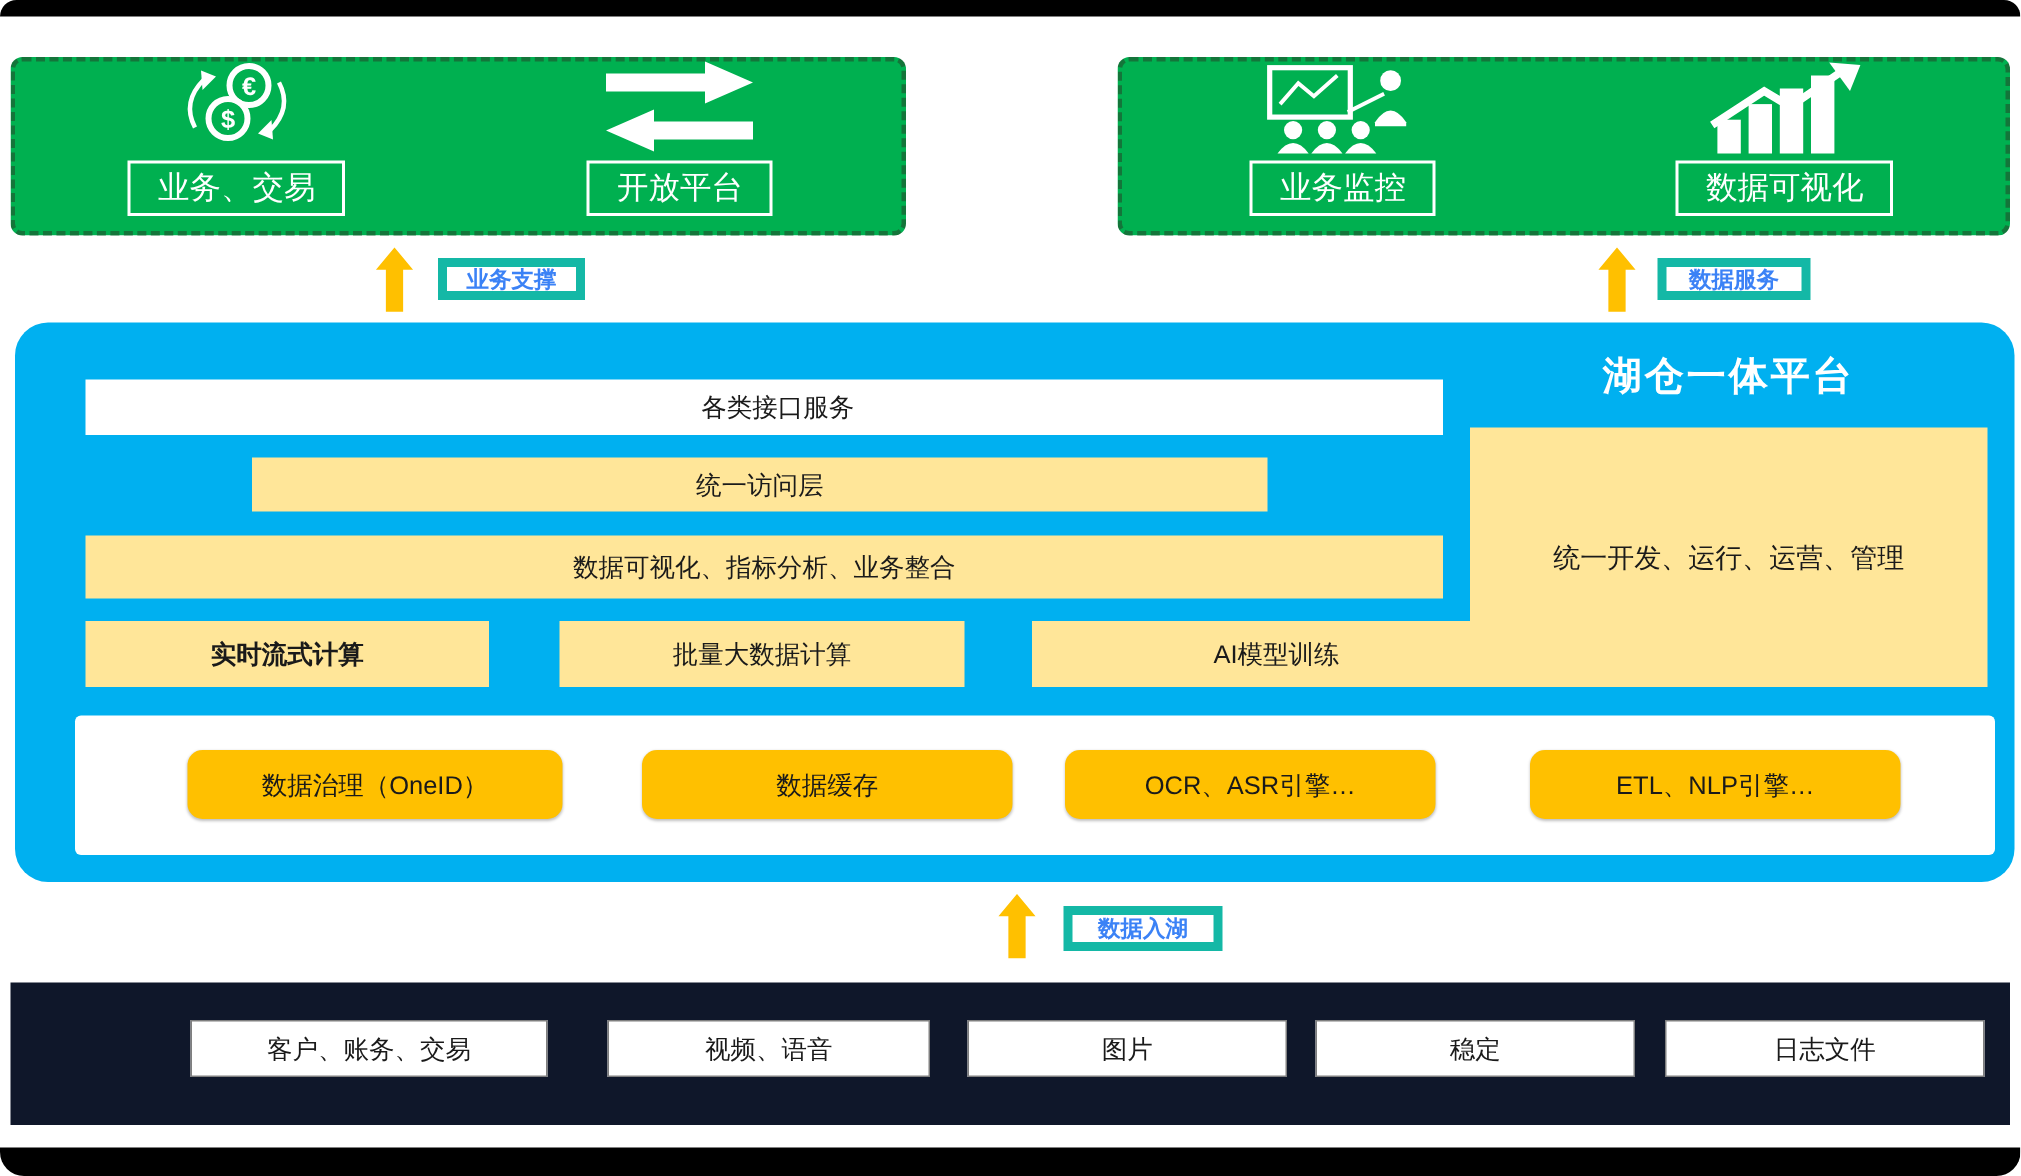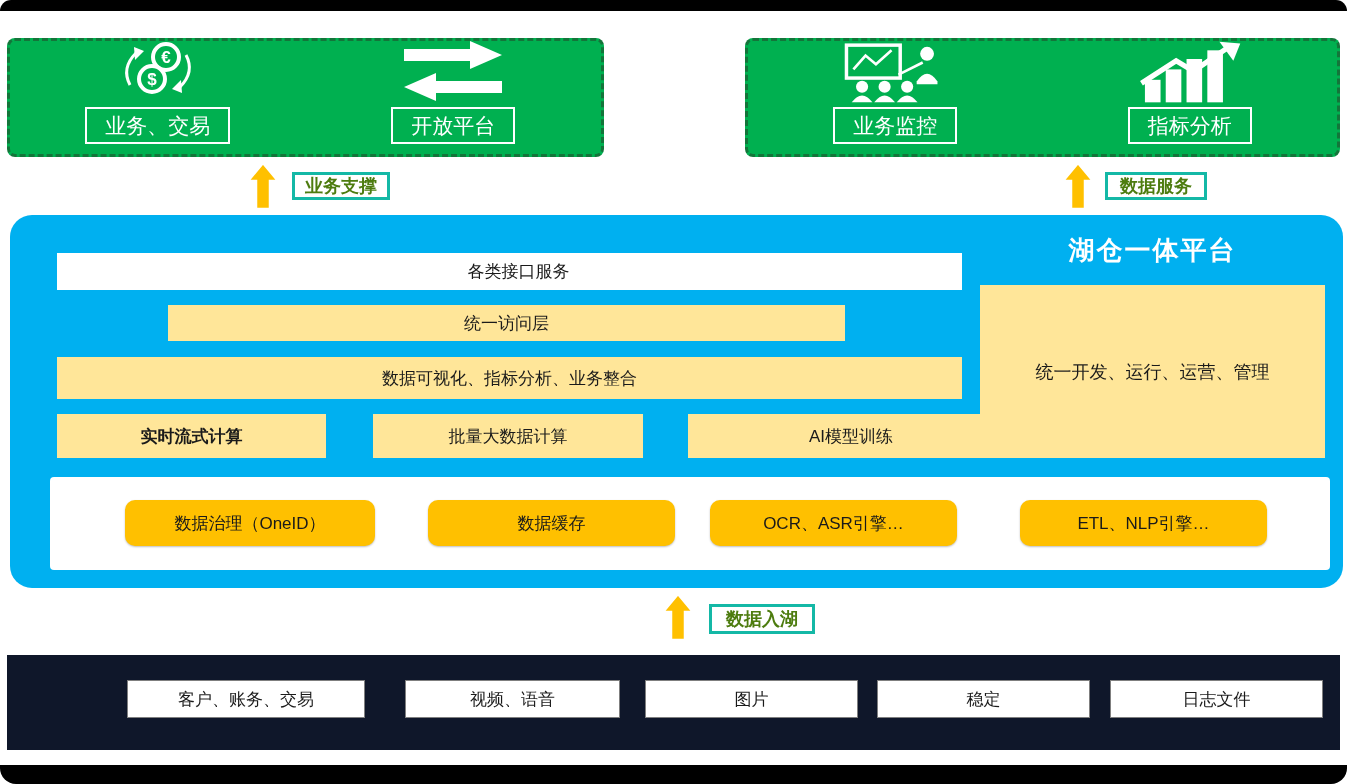--- a/index.html
+++ b/index.html
@@ -34,22 +34,22 @@
   .green-label {
     border:2px solid #fff; color:#fff; font-size:21px; line-height:1;
     padding:6px 18px; text-align:center; white-space:nowrap;
   }
   
   .up-arrow { position:absolute; width:34px; height:50px; }
   .arrow-support { left:246px;  top:161px; }
   .arrow-service { left:1061px; top:161px; }
   .arrow-lake    { left:661px;  top:592px; }
   .flow-label {
-    position:absolute; background:#fff; border:3px solid #14b8a6;
-    font-size:18px; font-weight:bold; color:#4d7c0f;
+    position:absolute; background:#fff; border:6px solid #14b8a6;
+    font-size:15px; font-weight:bold; color:#3b82f6;
     display:flex; align-items:center; justify-content:center; white-space:nowrap;
   }
   .label-support { left:292px;  top:172px; width:98px;  height:28px; }
   .label-service { left:1105px; top:172px; width:102px; height:28px; }
   .label-lake    { left:709px;  top:604px; width:106px; height:30px; }
   
   .platform {
     position:absolute; left:10px; top:215px; width:1333px; height:373px;
     background:#00b0f0; border-radius:22px;
   }
@@ -156,21 +156,21 @@
       <span class="green-icon">
         <svg width="104" height="62" viewBox="0 0 120 70">
           <rect x="8" y="44" width="18" height="26" fill="#fff"></rect>
           <rect x="32" y="32" width="18" height="38" fill="#fff"></rect>
           <rect x="56" y="20" width="18" height="50" fill="#fff"></rect>
           <rect x="80" y="10" width="18" height="60" fill="#fff"></rect>
           <polyline points="4,48 44,22 64,34 102,8" fill="none" stroke="#fff" stroke-width="6"></polyline>
           <polygon points="94,0 118,2 110,22" fill="#fff"></polygon>
         </svg>
       </span>
-      <span class="green-label">指标分析</span>
+      <span class="green-label">数据可视化</span>
     </div>
   </div>
 
   <span class="up-arrow arrow-support">
     <svg width="34" height="50" viewBox="0 0 34 50">
       <polygon points="17,2 32,20 24,20 24,48 10,48 10,20 2,20" fill="#ffc000" stroke="#fff" stroke-width="2.5"></polygon>
     </svg>
   </span>
   <div class="flow-label label-support">业务支撑</div>
 

